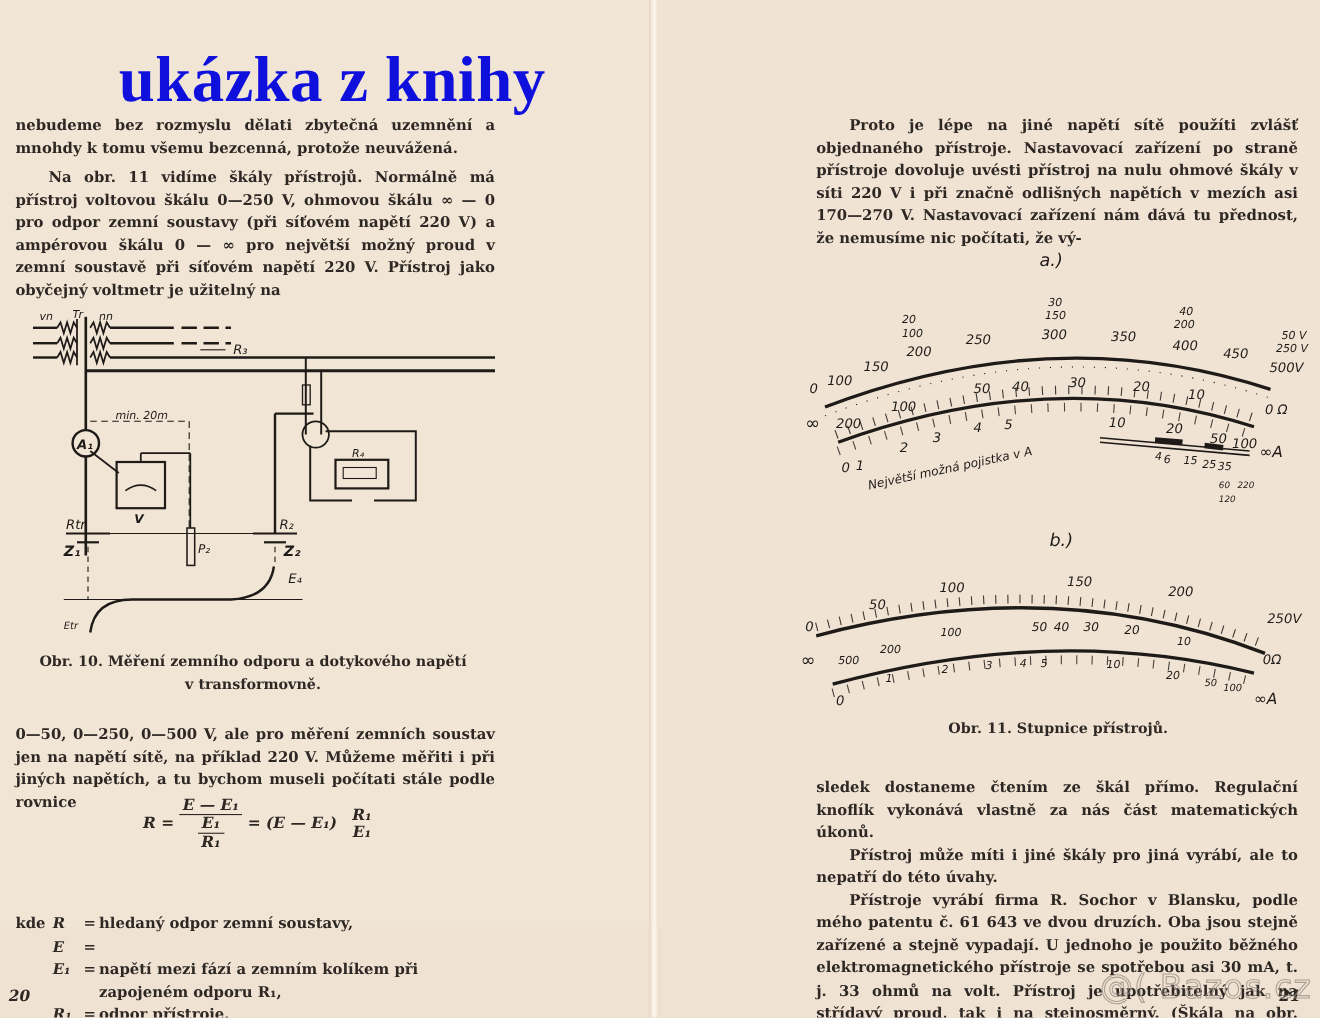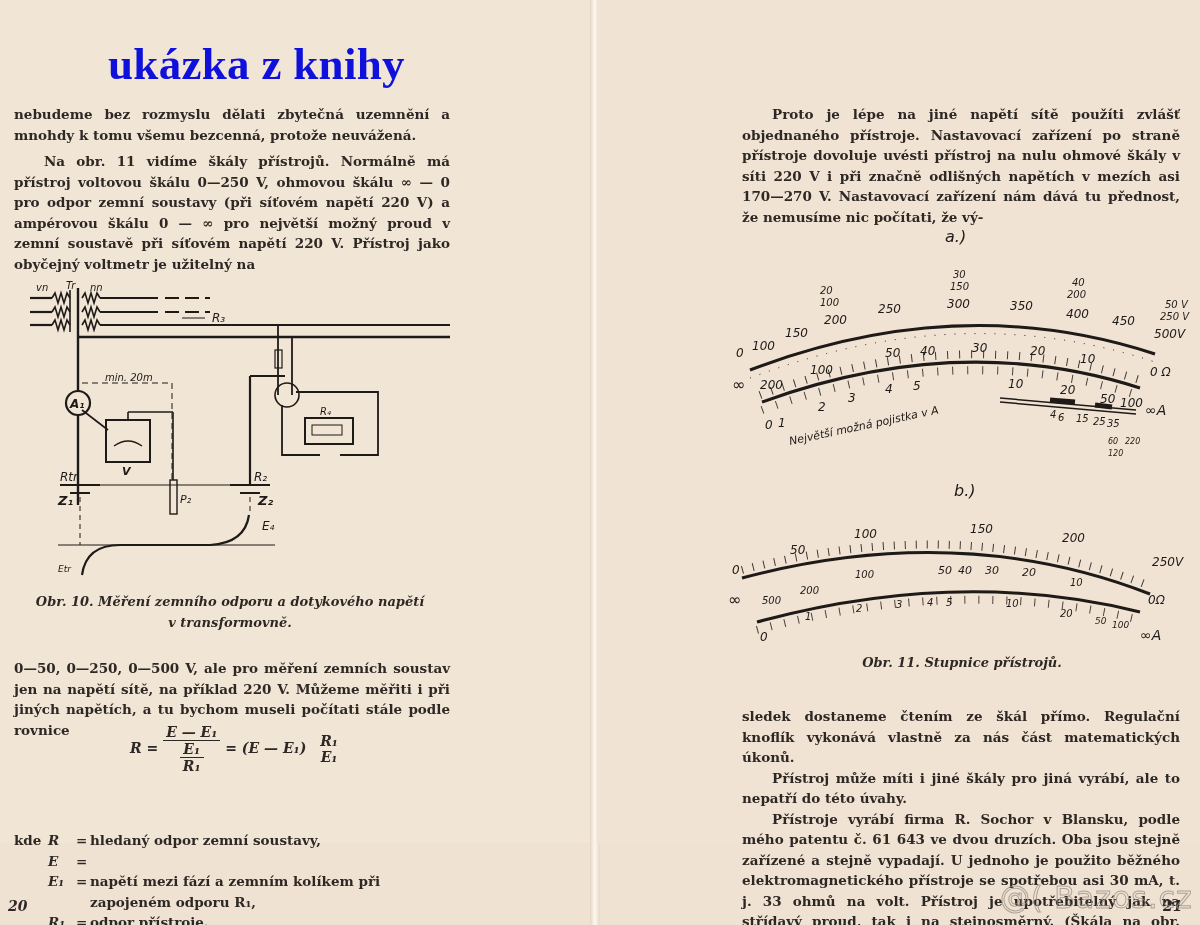--- a/index.html
+++ b/index.html
@@ -17,32 +17,32 @@
     }
     .page.left { left: 0; width: 593px; }
     .page.right { left: 597px; width: 603px; background: #f0e3d4; padding-left: 29px; }
     .gutter {
       position: absolute; left: 590px; top: 0; width: 10px; height: 925px;
       background: linear-gradient(to right, #e5d4c1 0%, #fbf4ea 40%, #fbf4ea 55%, #e8d8c6 100%);
     }
     .overlay-title {
       position: absolute; left: 108px; top: 38px;
       font-family: "Liberation Serif", "DejaVu Serif", serif;
-      font-weight: bold; font-size: 45px; color: #1010dd;
+      font-weight: bold; font-size: 59px; color: #1010dd;
       letter-spacing: 0.3px;
     }
     .text {
       position: absolute; font-weight: bold; font-size: 13.5px; line-height: 20.5px;
       text-align: justify; color: #2e2824;
     }
     .text p { margin: 0; }
     .text p.indent { text-indent: 30px; }
     .text p.gap { margin-top: 6px; }
     .caption {
-      position: absolute; font-style: italic; font-weight: bold; font-size: 13px;
+      position: absolute; font-weight: bold; font-size: 13px;
       text-align: center; line-height: 21px; color: #2e2824;
     }
     .page-num {
       position: absolute; font-style: italic; font-weight: bold; font-size: 14px; color: #2e2824;
     }
     .formula {
       position: absolute; left: 130px; top: 724px; font-style: italic; font-weight: bold;
       font-size: 14px; color: #2e2824;
     }
     .frac { display: inline-block; vertical-align: middle; text-align: center; }

